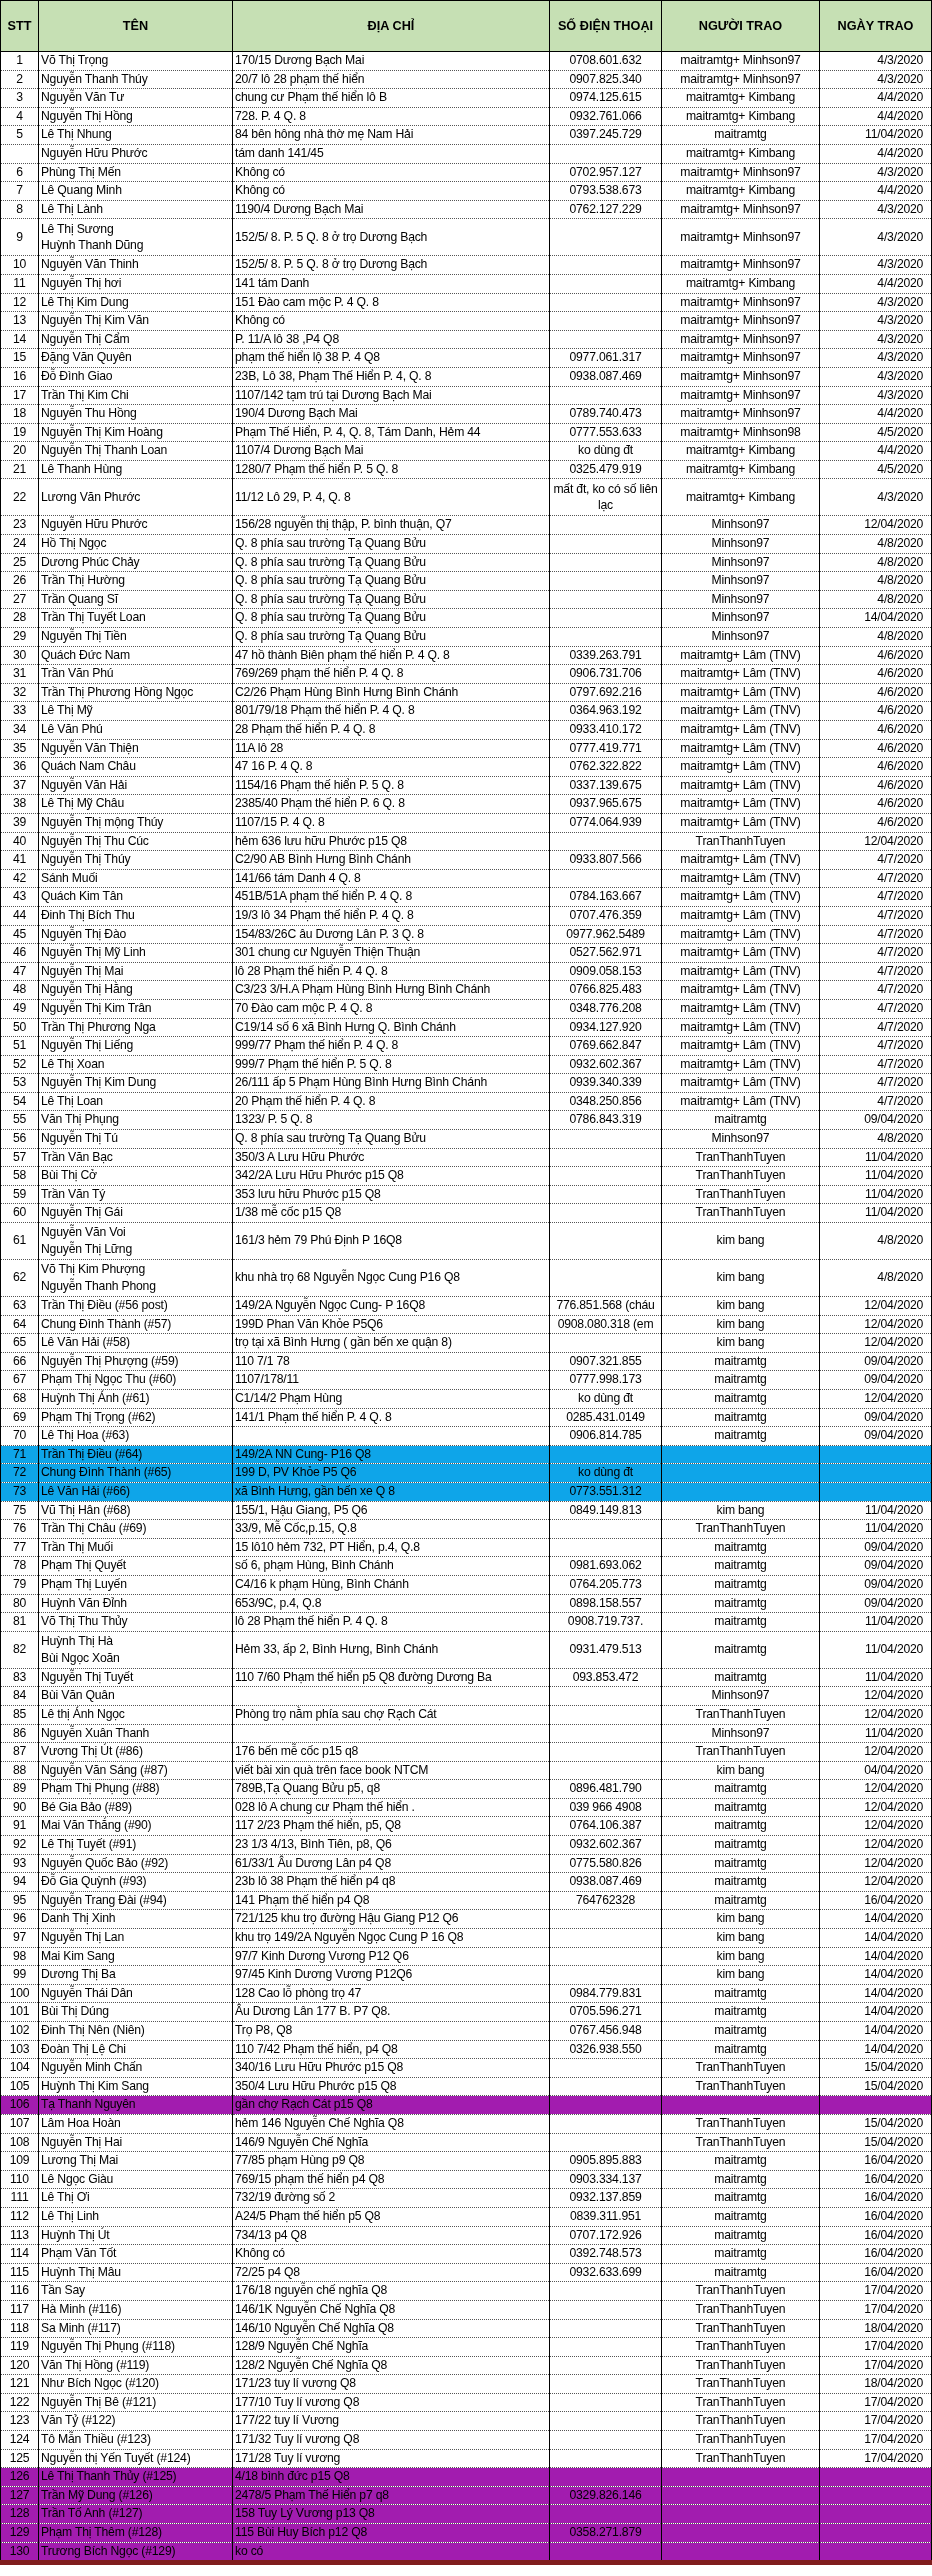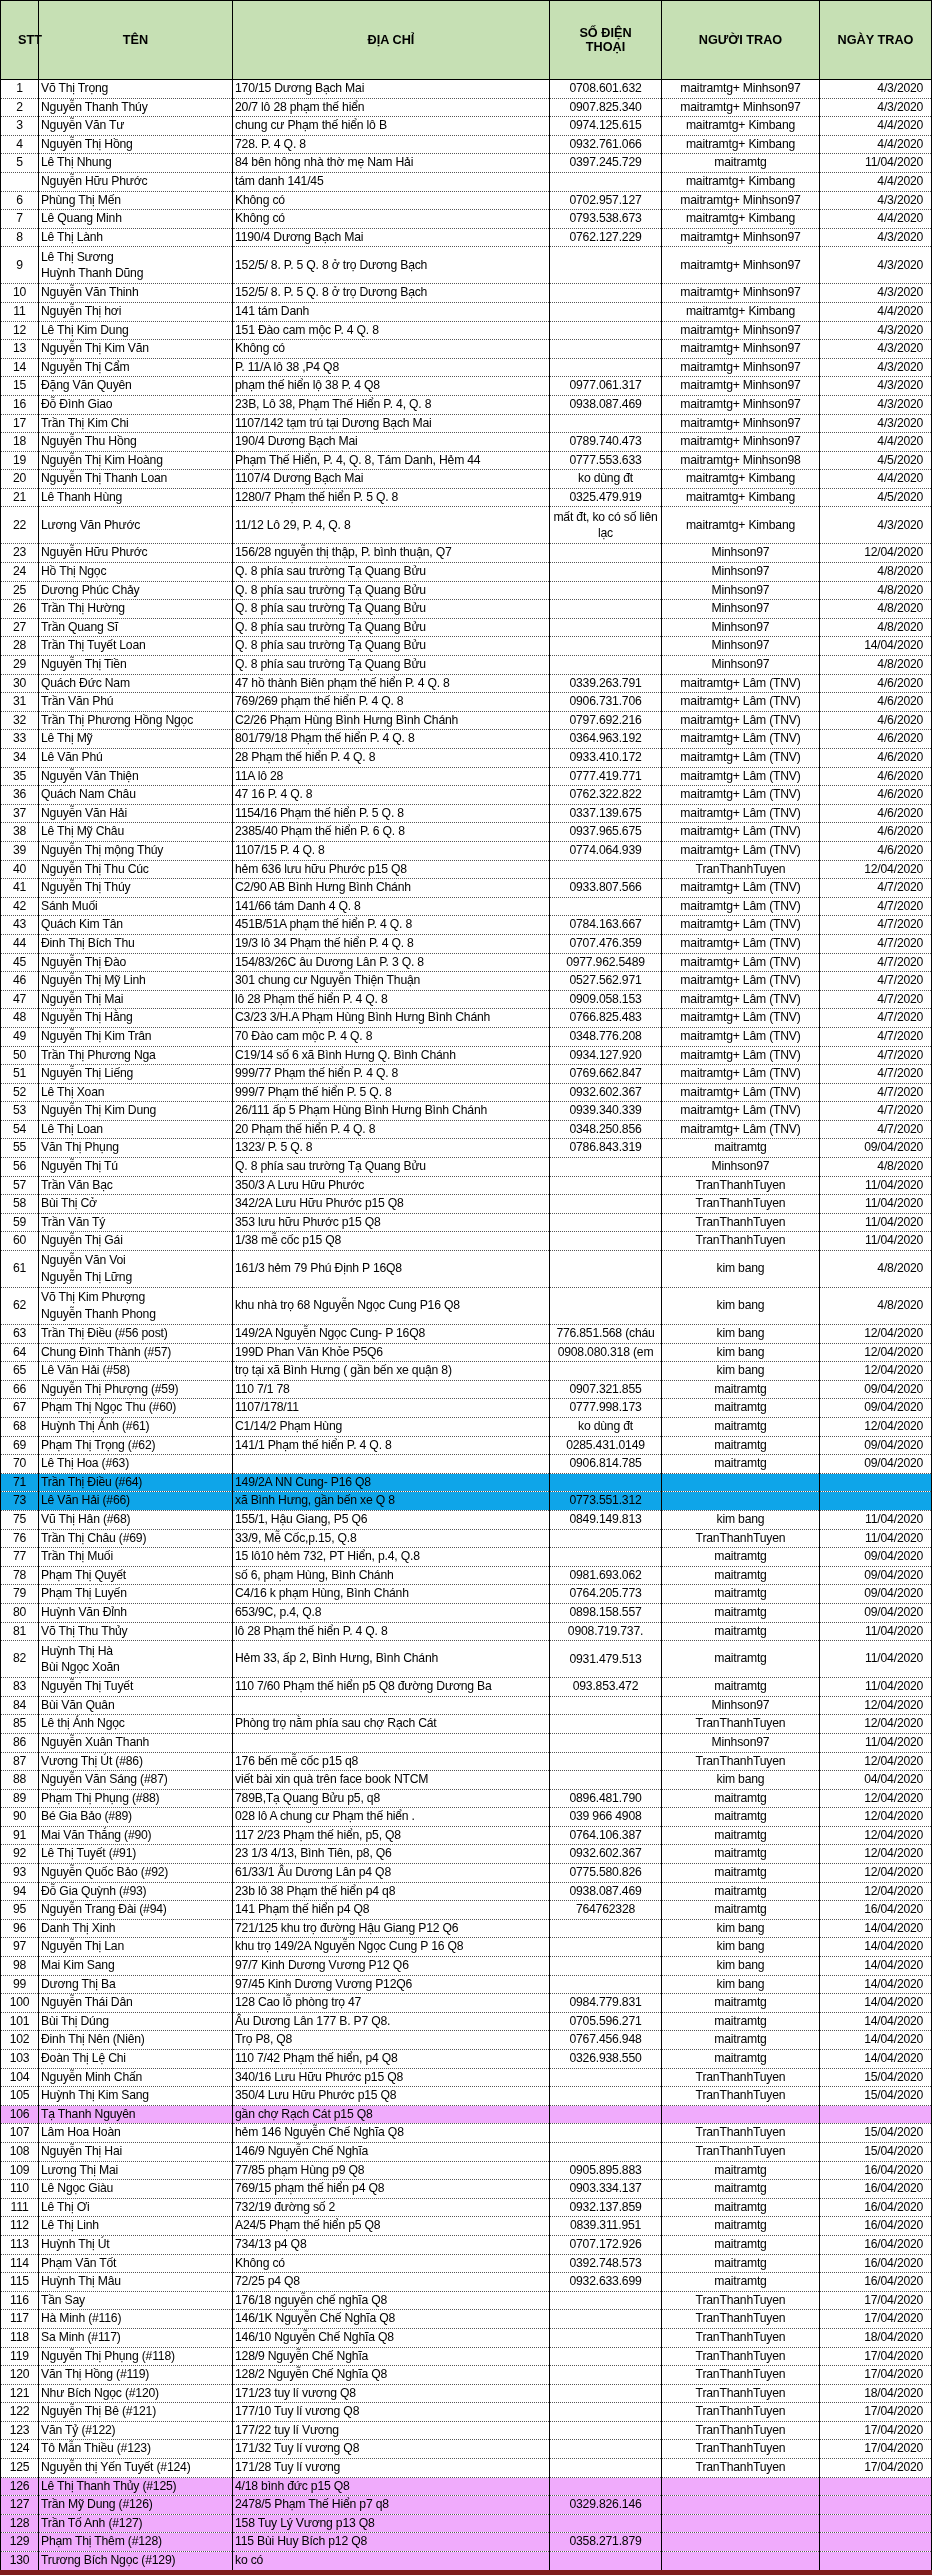--- a/index.html
+++ b/index.html
@@ -6,36 +6,36 @@
   body { width: 932px; height: 2576px; overflow: hidden; font-family: "Liberation Sans", sans-serif; }
   table { border-collapse: collapse; table-layout: fixed; width: 932px; }
   col.c-stt { width: 38px; }
   col.c-ten { width: 194px; }
   col.c-dc { width: 317px; }
   col.c-sdt { width: 112px; }
   col.c-nt { width: 158px; }
   col.c-ng { width: 112px; }
   th {
     background: #c6e0b4; height: 44px; font-weight: bold; font-size: 12.7px;
-    border: 1px solid #000; text-align: center; color: #000; padding: 17px;
+    border: 1px solid #000; text-align: center; color: #000; padding: 3px;
   }
   td {
     height: 17.6px; font-size: 12.2px; color: #000; padding: 0 2px;
     border-left: 1px solid #000; border-right: 1px solid #000;
     border-bottom: 1px dotted #555; white-space: nowrap; overflow: hidden;
     line-height: 17.6px; letter-spacing: -0.2px;
   }
   td.stt { text-align: center; }
   td.sdt, td.nt, td.ng { text-align: center; }
   td.ng { text-align: right; padding-right: 7.8px; }
   tr.double td { height: 36px; }
   tr.double td.ten { white-space: normal; line-height: 16.6px; }
   tr.double td.sdt { white-space: normal; line-height: 16.6px; text-align: center; }
   tr.gray td { background: #0ea5e9; }
-  tr.yellow td { background: #f0abfc; }
+  tr.yellow td { background: #a21caf; }
   tr.last td { border-bottom: 5px solid #7f1d1d; }
 </style>
 </head>
 <body>
 
 <table>
   <colgroup>
     <col class="c-stt">
       <col class="c-ten">
       <col class="c-dc">
@@ -624,20 +624,28 @@
       </tr>
       <tr class="gray">
         <td class="stt">71</td>
         <td class="ten">Trần Thị Điều (#64)</td>
         <td class="dc">149/2A NN Cung- P16 Q8</td>
         <td class="sdt"></td>
         <td class="nt"></td>
         <td class="ng"></td>
       </tr>
       <tr class="gray">
+        <td class="stt">72</td>
+        <td class="ten">Chung Đình Thành (#65)</td>
+        <td class="dc">199 D, PV Khỏe P5 Q6</td>
+        <td class="sdt">ko dùng đt</td>
+        <td class="nt"></td>
+        <td class="ng"></td>
+      </tr>
+      <tr class="gray">
         <td class="stt">73</td>
         <td class="ten">Lê Văn Hải (#66)</td>
         <td class="dc">xã Bình Hưng, gần bến xe Q 8</td>
         <td class="sdt">0773.551.312</td>
         <td class="nt"></td>
         <td class="ng"></td>
       </tr>
       <tr>
         <td class="stt">75</td>
         <td class="ten">Vũ Thị Hân (#68)</td>

